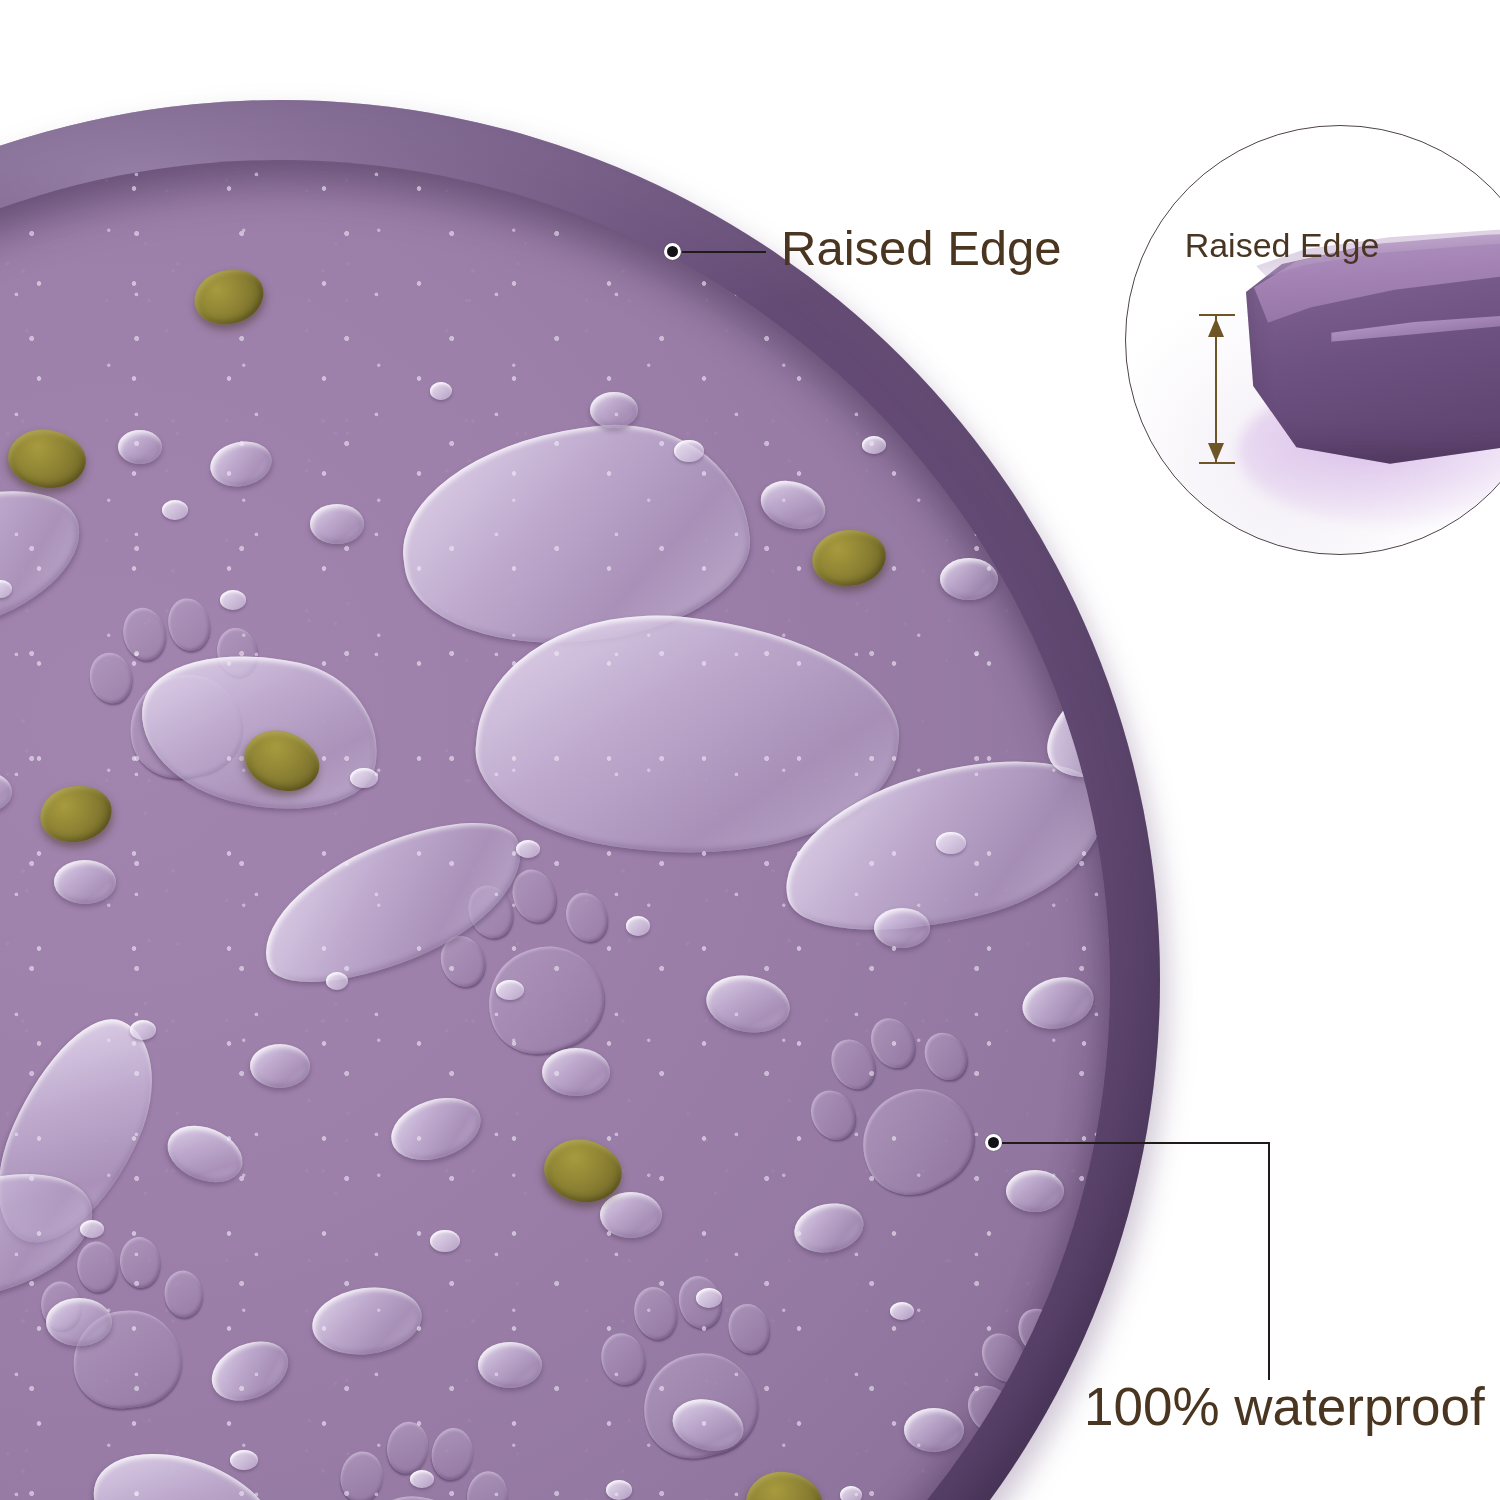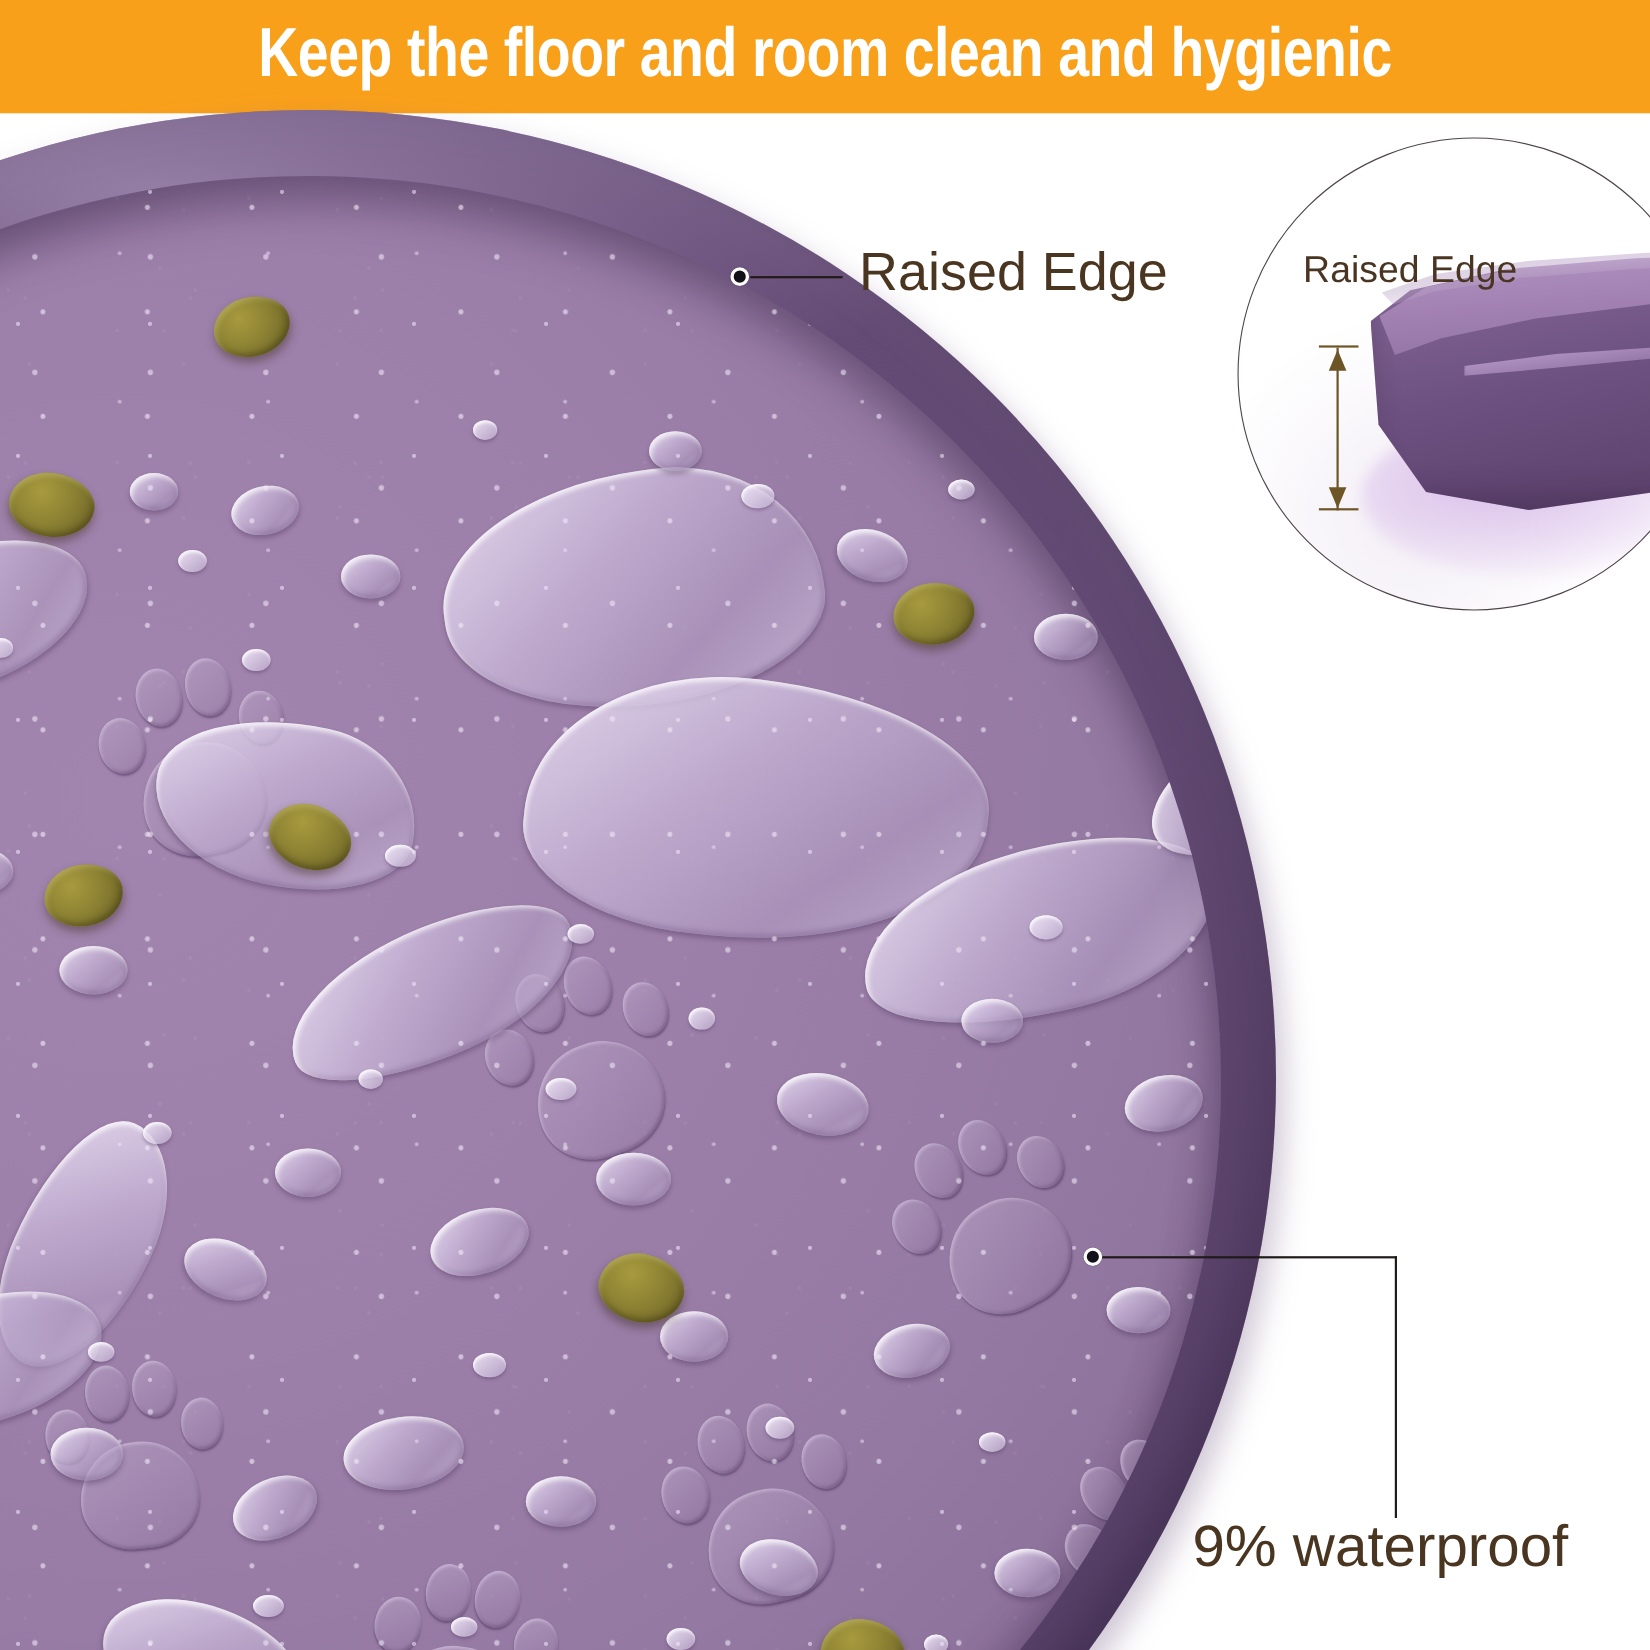--- a/index.html
+++ b/index.html
@@ -330,23 +330,20 @@
     font-size:34px;
     line-height:1.17;
     white-space:nowrap;
   }
 </style>
 </head>
 <body>
 
 <div id="stage">
 
-  <div class="banner">
-    <div class="banner-text">Keep the floor and room clean and hygienic</div>
-  </div>
 
   <div class="mat-wrap">
     <div class="mat-shadow"></div>
     <div class="mat-rim"></div>
     <div class="mat-rim-gloss"></div>
 
     <div class="mat-floor">
       <div class="mat-texture"></div>
 
       <div class="paw" style="left:636px;top:428px;width:182px;height:196px;transform:rotate(-12deg);">
@@ -484,21 +481,21 @@
     </div>
   </div>
 
   <div class="leader-h" style="left:682px;top:251px;width:84px;"></div>
   <div class="marker" style="left:664px;top:243px;"></div>
   <div class="callout-label" id="label-raised-edge">Raised Edge</div>
 
   <div class="leader-h" style="left:1002px;top:1142px;width:268px;"></div>
   <div class="leader-v" style="left:1268px;top:1142px;height:238px;"></div>
   <div class="marker" style="left:985px;top:1134px;"></div>
-  <div class="callout-label" id="label-waterproof">9% waterproof</div>
+  <div class="callout-label" id="label-waterproof">100% waterproof</div>
 
   <div class="inset">
     <div class="inset-reflect"></div>
 
     <div class="edge-body"></div>
     <div class="edge-top-inner"></div>
     <div class="edge-crest"></div>
     <div class="edge-seam"></div>
 
     <div class="dim-tick top"></div>

